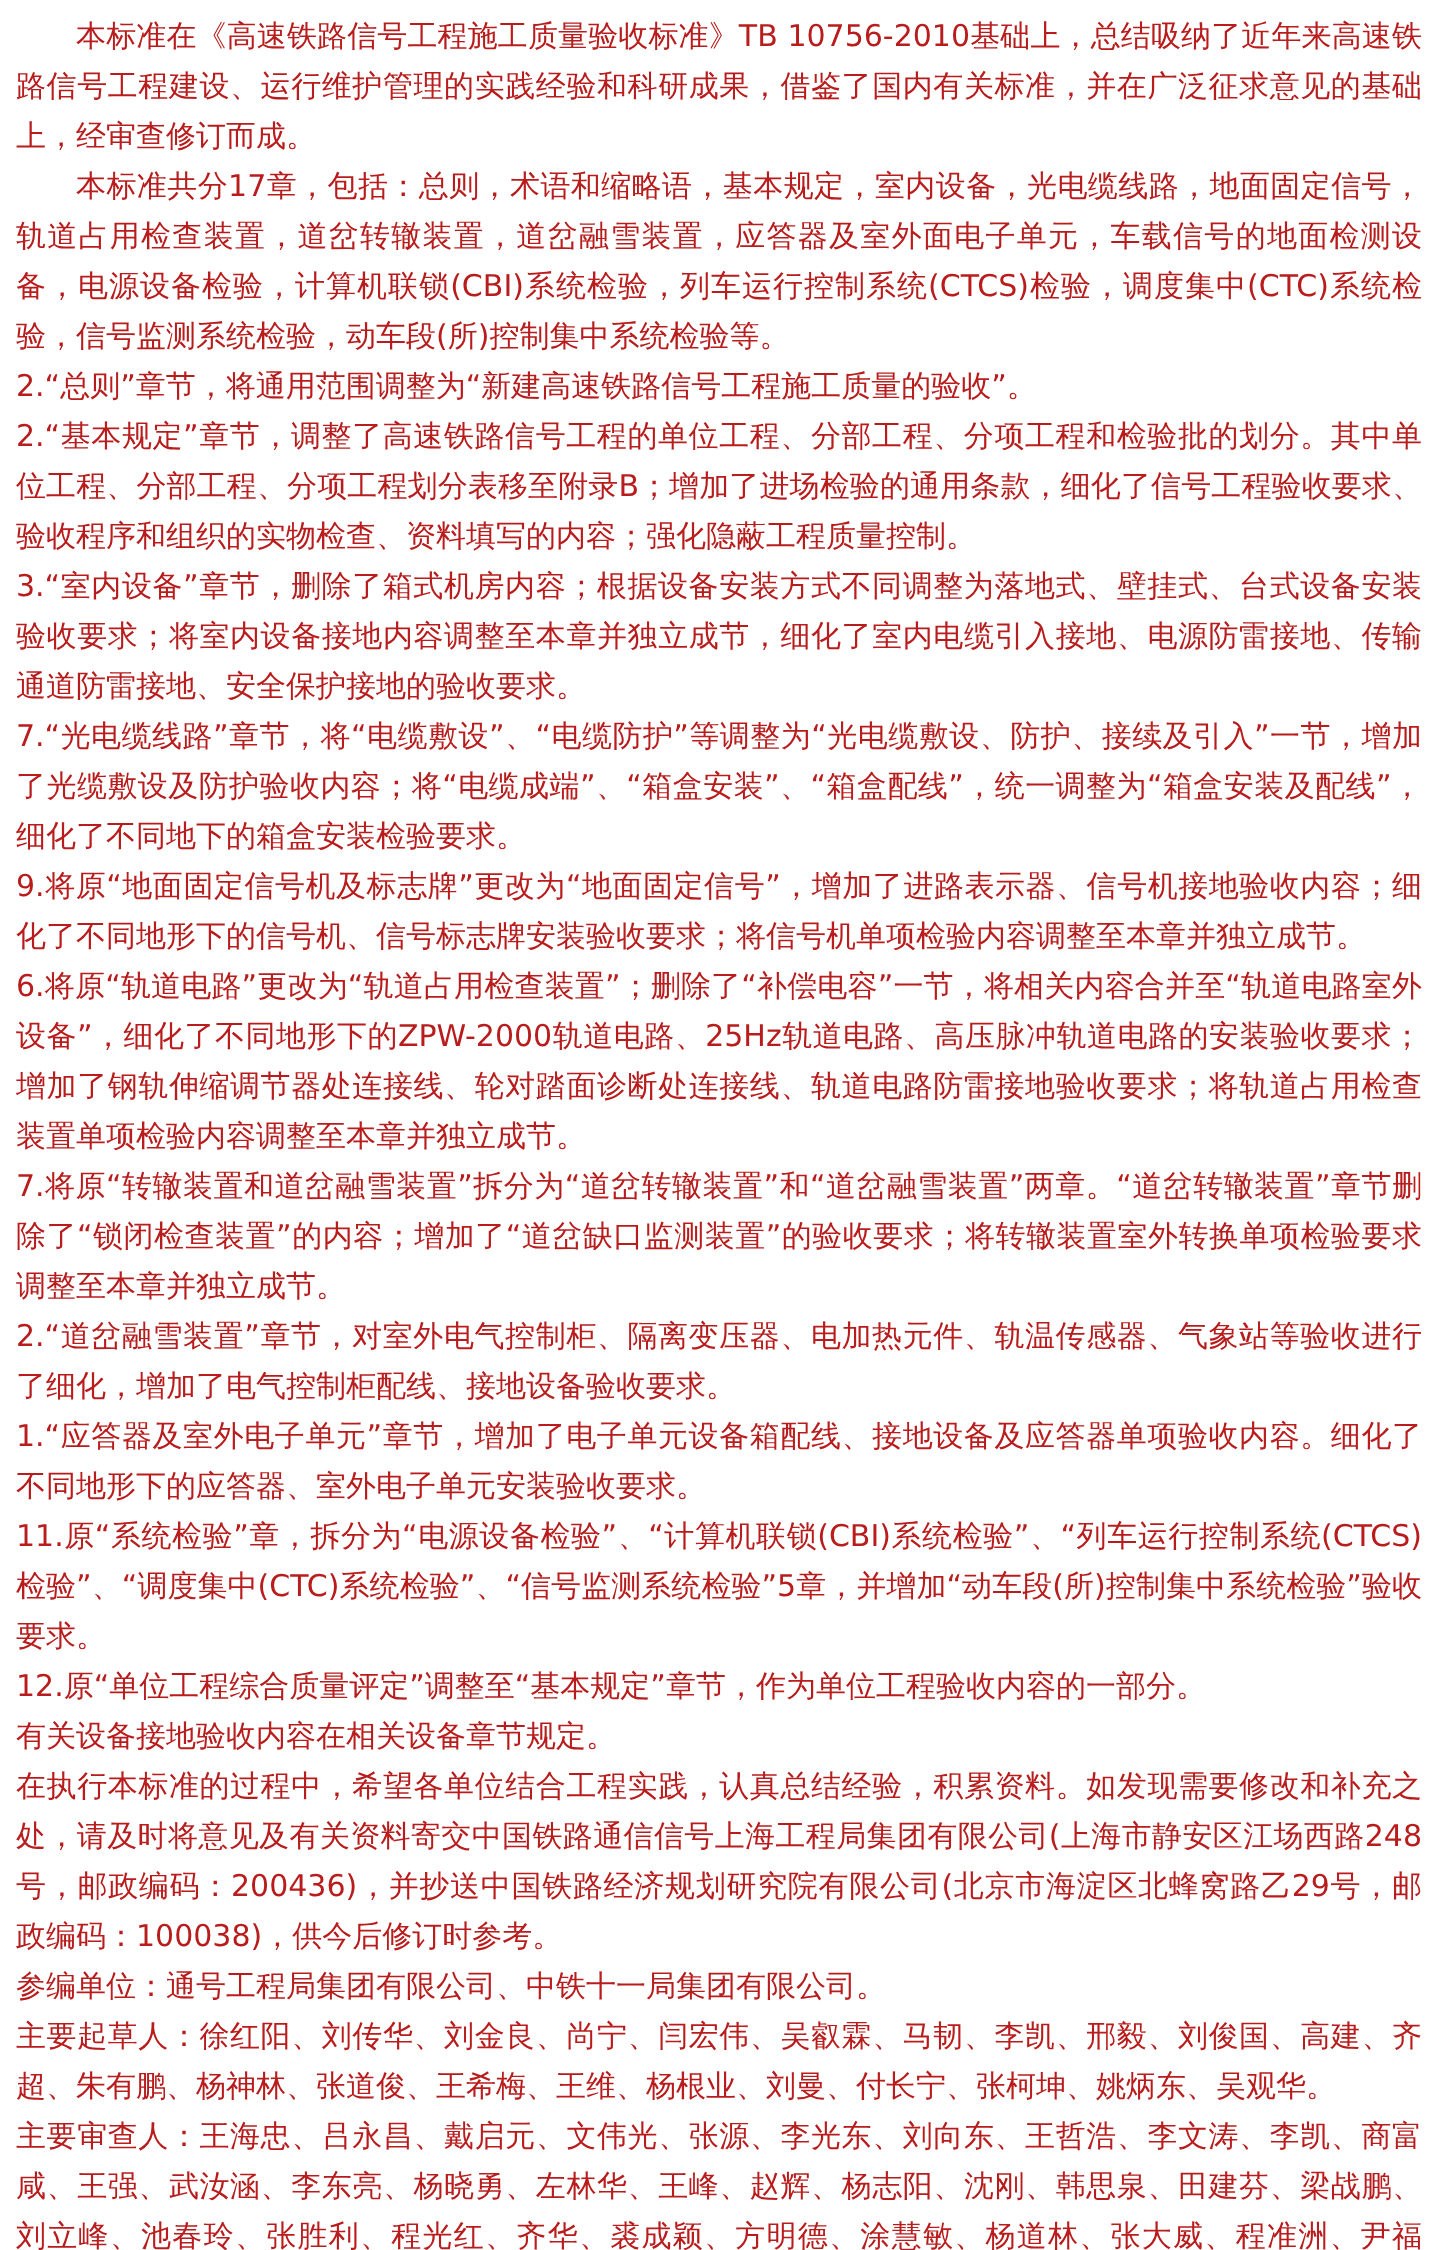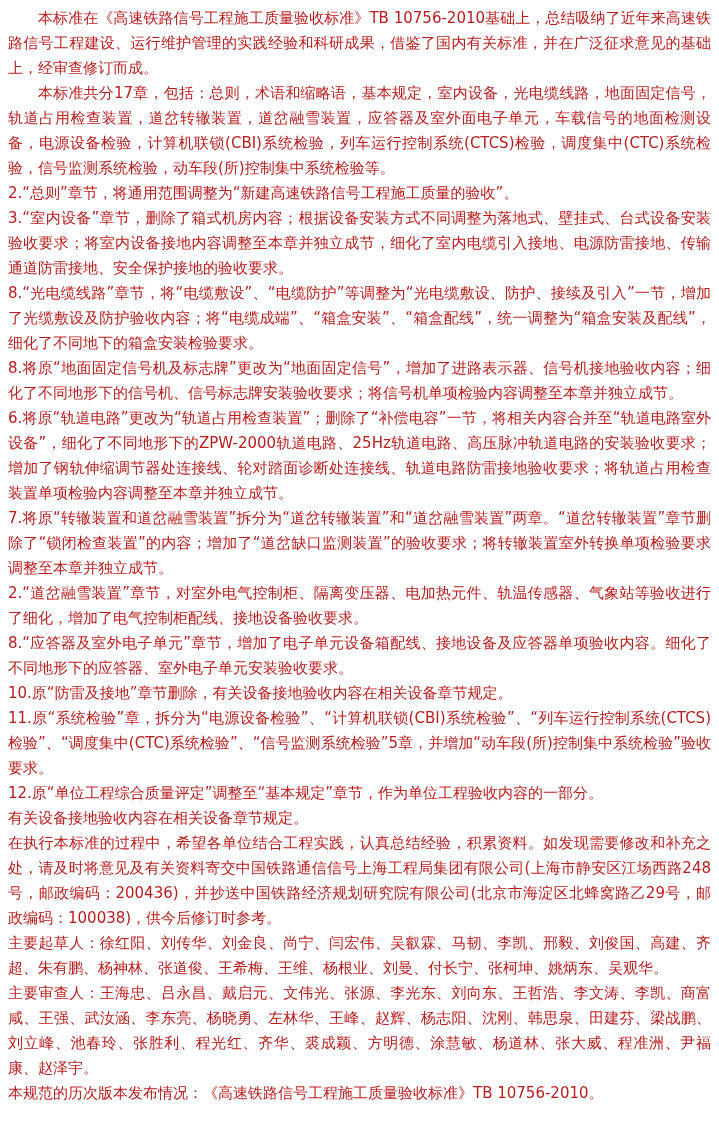--- a/index.html
+++ b/index.html
@@ -30,29 +30,30 @@
     text-indent: 2em;
   }
 </style>
 </head>
 <body>
 
 <div id="doc">
   <p class="para indent">本标准在《高速铁路信号工程施工质量验收标准》TB 10756-2010基础上，总结吸纳了近年来高速铁路信号工程建设、运行维护管理的实践经验和科研成果，借鉴了国内有关标准，并在广泛征求意见的基础上，经审查修订而成。</p>
   <p class="para indent">本标准共分17章，包括：总则，术语和缩略语，基本规定，室内设备，光电缆线路，地面固定信号，轨道占用检查装置，道岔转辙装置，道岔融雪装置，应答器及室外面电子单元，车载信号的地面检测设备，电源设备检验，计算机联锁(CBI)系统检验，列车运行控制系统(CTCS)检验，调度集中(CTC)系统检验，信号监测系统检验，动车段(所)控制集中系统检验等。</p>
   <p class="para">2.“总则”章节，将通用范围调整为“新建高速铁路信号工程施工质量的验收”。</p>
+  <p class="para">2.“基本规定”章节，调整了高速铁路信号工程的单位工程、分部工程、分项工程和检验批的划分。其中单位工程、分部工程、分项工程划分表移至附录B；增加了进场检验的通用条款，细化了信号工程验收要求、验收程序和组织的实物检查、资料填写的内容；强化隐蔽工程质量控制。</p>
   <p class="para">3.“室内设备”章节，删除了箱式机房内容；根据设备安装方式不同调整为落地式、壁挂式、台式设备安装验收要求；将室内设备接地内容调整至本章并独立成节，细化了室内电缆引入接地、电源防雷接地、传输通道防雷接地、安全保护接地的验收要求。</p>
-  <p class="para">8.“光电缆线路”章节，将“电缆敷设”、“电缆防护”等调整为“光电缆敷设、防护、接续及引入”一节，增加了光缆敷设及防护验收内容；将“电缆成端”、“箱盒安装”、“箱盒配线”，统一调整为“箱盒安装及配线”，细化了不同地下的箱盒安装检验要求。</p>
-  <p class="para">8.将原“地面固定信号机及标志牌”更改为“地面固定信号”，增加了进路表示器、信号机接地验收内容；细化了不同地形下的信号机、信号标志牌安装验收要求；将信号机单项检验内容调整至本章并独立成节。</p>
+  <p class="para">7.“光电缆线路”章节，将“电缆敷设”、“电缆防护”等调整为“光电缆敷设、防护、接续及引入”一节，增加了光缆敷设及防护验收内容；将“电缆成端”、“箱盒安装”、“箱盒配线”，统一调整为“箱盒安装及配线”，细化了不同地下的箱盒安装检验要求。</p>
+  <p class="para">9.将原“地面固定信号机及标志牌”更改为“地面固定信号”，增加了进路表示器、信号机接地验收内容；细化了不同地形下的信号机、信号标志牌安装验收要求；将信号机单项检验内容调整至本章并独立成节。</p>
   <p class="para">6.将原“轨道电路”更改为“轨道占用检查装置”；删除了“补偿电容”一节，将相关内容合并至“轨道电路室外设备”，细化了不同地形下的ZPW-2000轨道电路、25Hz轨道电路、高压脉冲轨道电路的安装验收要求；增加了钢轨伸缩调节器处连接线、轮对踏面诊断处连接线、轨道电路防雷接地验收要求；将轨道占用检查装置单项检验内容调整至本章并独立成节。</p>
   <p class="para">7.将原“转辙装置和道岔融雪装置”拆分为“道岔转辙装置”和“道岔融雪装置”两章。“道岔转辙装置”章节删除了“锁闭检查装置”的内容；增加了“道岔缺口监测装置”的验收要求；将转辙装置室外转换单项检验要求调整至本章并独立成节。</p>
   <p class="para">2.“道岔融雪装置”章节，对室外电气控制柜、隔离变压器、电加热元件、轨温传感器、气象站等验收进行了细化，增加了电气控制柜配线、接地设备验收要求。</p>
-  <p class="para">8.“应答器及室外电子单元”章节，增加了电子单元设备箱配线、接地设备及应答器单项验收内容。细化了不同地形下的应答器、室外电子单元安装验收要求。</p>
-  <p class="para">10.原“防雷及接地”章节删除，有关设备接地验收内容在相关设备章节规定。</p>
+  <p class="para">1.“应答器及室外电子单元”章节，增加了电子单元设备箱配线、接地设备及应答器单项验收内容。细化了不同地形下的应答器、室外电子单元安装验收要求。</p>
   <p class="para">11.原“系统检验”章，拆分为“电源设备检验”、“计算机联锁(CBI)系统检验”、“列车运行控制系统(CTCS)检验”、“调度集中(CTC)系统检验”、“信号监测系统检验”5章，并增加“动车段(所)控制集中系统检验”验收要求。</p>
   <p class="para">12.原“单位工程综合质量评定”调整至“基本规定”章节，作为单位工程验收内容的一部分。</p>
   <p class="para">有关设备接地验收内容在相关设备章节规定。</p>
   <p class="para">在执行本标准的过程中，希望各单位结合工程实践，认真总结经验，积累资料。如发现需要修改和补充之处，请及时将意见及有关资料寄交中国铁路通信信号上海工程局集团有限公司(上海市静安区江场西路248号，邮政编码：200436)，并抄送中国铁路经济规划研究院有限公司(北京市海淀区北蜂窝路乙29号，邮政编码：100038)，供今后修订时参考。</p>
+  <p class="para">参编单位：通号工程局集团有限公司、中铁十一局集团有限公司。</p>
   <p class="para">主要起草人：徐红阳、刘传华、刘金良、尚宁、闫宏伟、吴叡霖、马韧、李凯、邢毅、刘俊国、高建、齐超、朱有鹏、杨神林、张道俊、王希梅、王维、杨根业、刘曼、付长宁、张柯坤、姚炳东、吴观华。</p>
   <p class="para">主要审查人：王海忠、吕永昌、戴启元、文伟光、张源、李光东、刘向东、王哲浩、李文涛、李凯、商富咸、王强、武汝涵、李东亮、杨晓勇、左林华、王峰、赵辉、杨志阳、沈刚、韩思泉、田建芬、梁战鹏、刘立峰、池春玲、张胜利、程光红、齐华、裘成颖、方明德、涂慧敏、杨道林、张大威、程准洲、尹福康、赵泽宇。</p>
   <p class="para">本规范的历次版本发布情况：《高速铁路信号工程施工质量验收标准》TB 10756-2010。</p>
 
 </div>
 
 </body></html>

